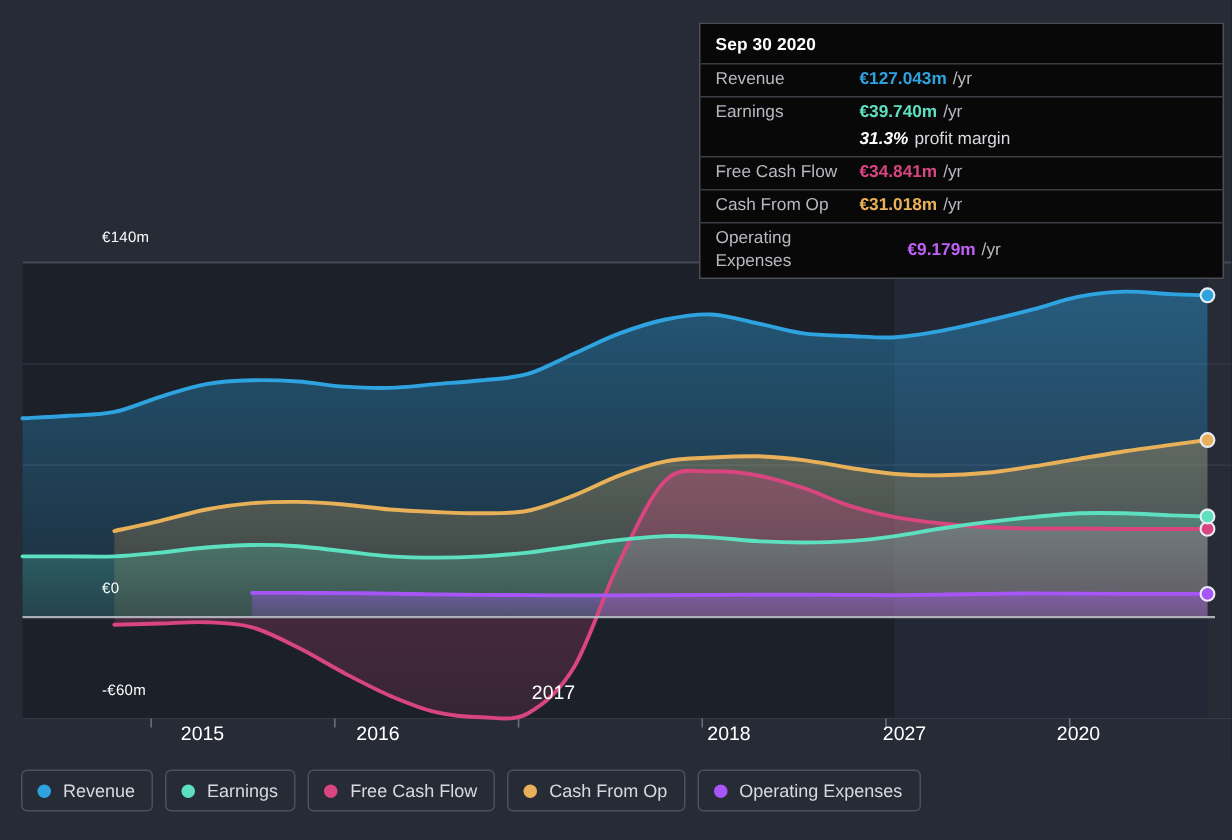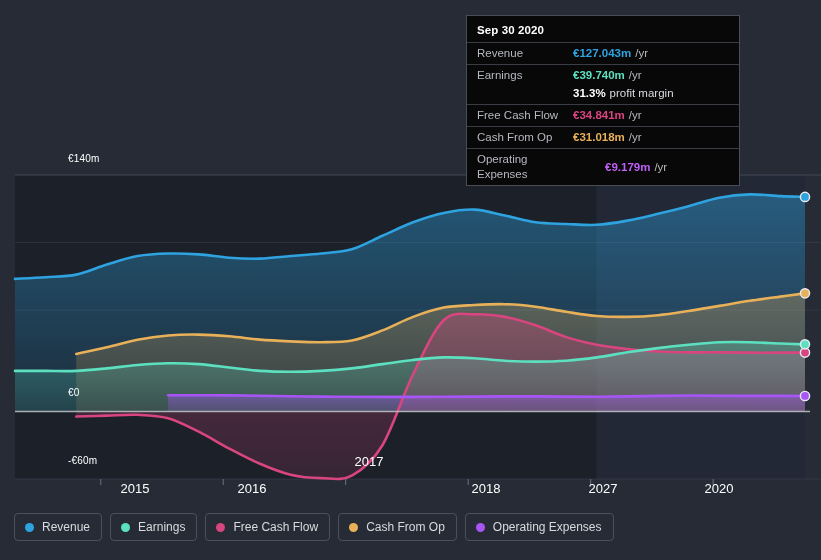--- a/index.html
+++ b/index.html
@@ -20,21 +20,21 @@
     white-space:nowrap;
     margin-left:48px;
   }
   .xlabel{
     position:absolute;color:#ffffff;font-size:13px;
     transform:translateX(-50%);white-space:nowrap;
   }
 
   
   .tooltip{
-    position:absolute;left:466px;top:15px;width:274px;
+    position:absolute;left:466px;top:15px;width:350px;
     background:#080808;border:1px solid #4a4d55;
     padding:0;box-sizing:border-box;
   }
   .tt-head{
     color:#ffffff;font-size:11.5px;font-weight:bold;
     padding:8px 10px 6px 10px;letter-spacing:.1px;
   }
   .tt-row{
     display:flex;align-items:center;
     border-top:1px solid #3a3d44;
@@ -140,21 +140,21 @@
           <span class="tt-val" style="color: rgb(46, 163, 224); text-align: center;">€127.043m</span>
           <span class="tt-unit">/yr</span>
         </div>
         <div class="tt-row">
           <span class="tt-label">Earnings</span>
           <span class="tt-val" style="color: rgb(92, 224, 192);">€39.740m</span>
           <span class="tt-unit">/yr</span>
         </div>
         <div class="tt-row nodiv">
           <span class="tt-label"></span>
-          <span class="tt-val" style="color: rgb(255, 255, 255);">31.3%</span>
+          <span class="tt-val" style="color: rgb(255, 255, 255); font-style: italic;">31.3%</span>
           <span class="tt-sub">profit margin</span>
         </div>
         <div class="tt-row">
           <span class="tt-label">Free Cash Flow</span>
           <span class="tt-val" style="color: rgb(216, 69, 127);">€34.841m</span>
           <span class="tt-unit">/yr</span>
         </div>
         <div class="tt-row">
           <span class="tt-label">Cash From Op</span>
           <span class="tt-val" style="color: rgb(232, 177, 89);">€31.018m</span>

